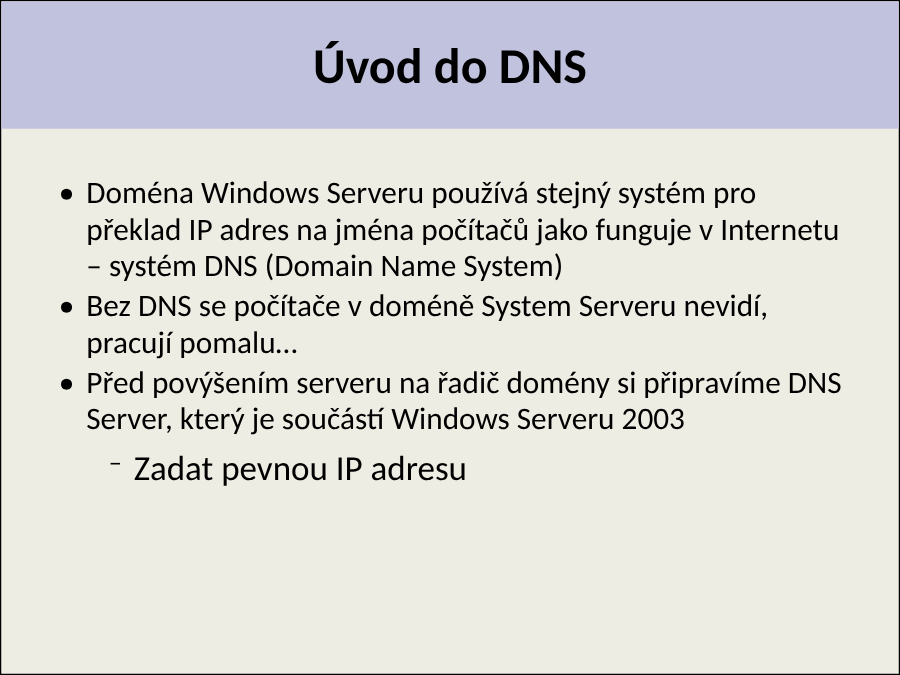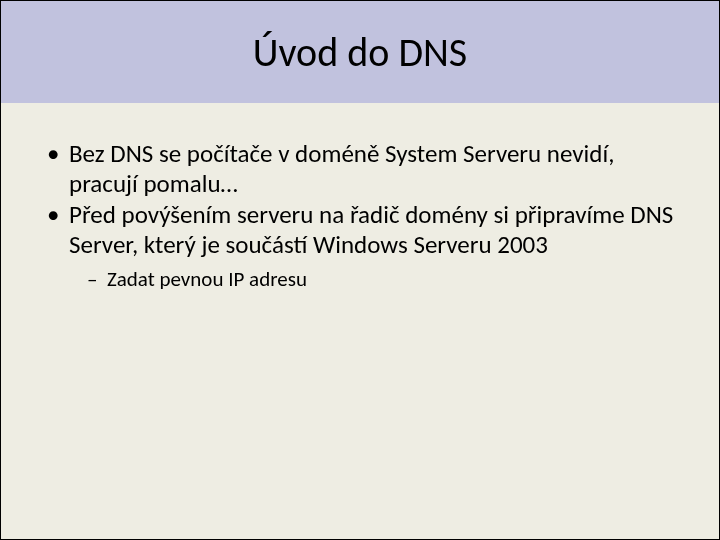--- a/index.html
+++ b/index.html
@@ -12,21 +12,21 @@
   }
   .title-band {
     background: #c1c2de;
     height: 102px;
     display: flex;
     align-items: center;
     justify-content: center;
   }
   .title-band h1 {
     font-size: 40px;
-    font-weight: 400;
+    font-weight: 700;
     color: #000;
   }
   .content {
     padding: 36px 40px 0 40px;
   }
   .bullets {
     list-style: none;
   }
   .bullets > li {
     position: relative;
@@ -43,21 +43,21 @@
     font-size: 25px;
   }
   .sub-bullets {
     list-style: none;
     margin-top: 8px;
     margin-left: 16px;
   }
   .sub-bullets > li {
     position: relative;
     padding-left: 22px;
-    font-size: 21px;
+    font-size: 28px;
     line-height: 1.2;
     margin-bottom: 2px;
   }
   .sub-bullets > li::before {
     content: "–";
     position: absolute;
     left: 2px;
     top: 0;
     font-size: 21px;
   }
@@ -65,20 +65,23 @@
 </head>
 <body>
 
 <div class="title-band">
   <h1>Úvod do DNS</h1>
 </div>
 
 <div class="content">
   <ul class="bullets">
     <li>
+      <span>Doména Windows Serveru používá stejný systém pro překlad IP adres na jména počítačů jako funguje v Internetu – systém DNS (Domain Name System)</span>
+    </li>
+    <li>
       <span>Bez DNS se počítače v doméně System Serveru nevidí, pracují pomalu…</span>
     </li>
     <li>
       <span>Před povýšením serveru na řadič domény si připravíme DNS Server, který je součástí Windows Serveru 2003</span>
       <ul class="sub-bullets">
         <li>
           <span>Zadat pevnou IP adresu</span>
         </li>
       </ul>
     </li>

